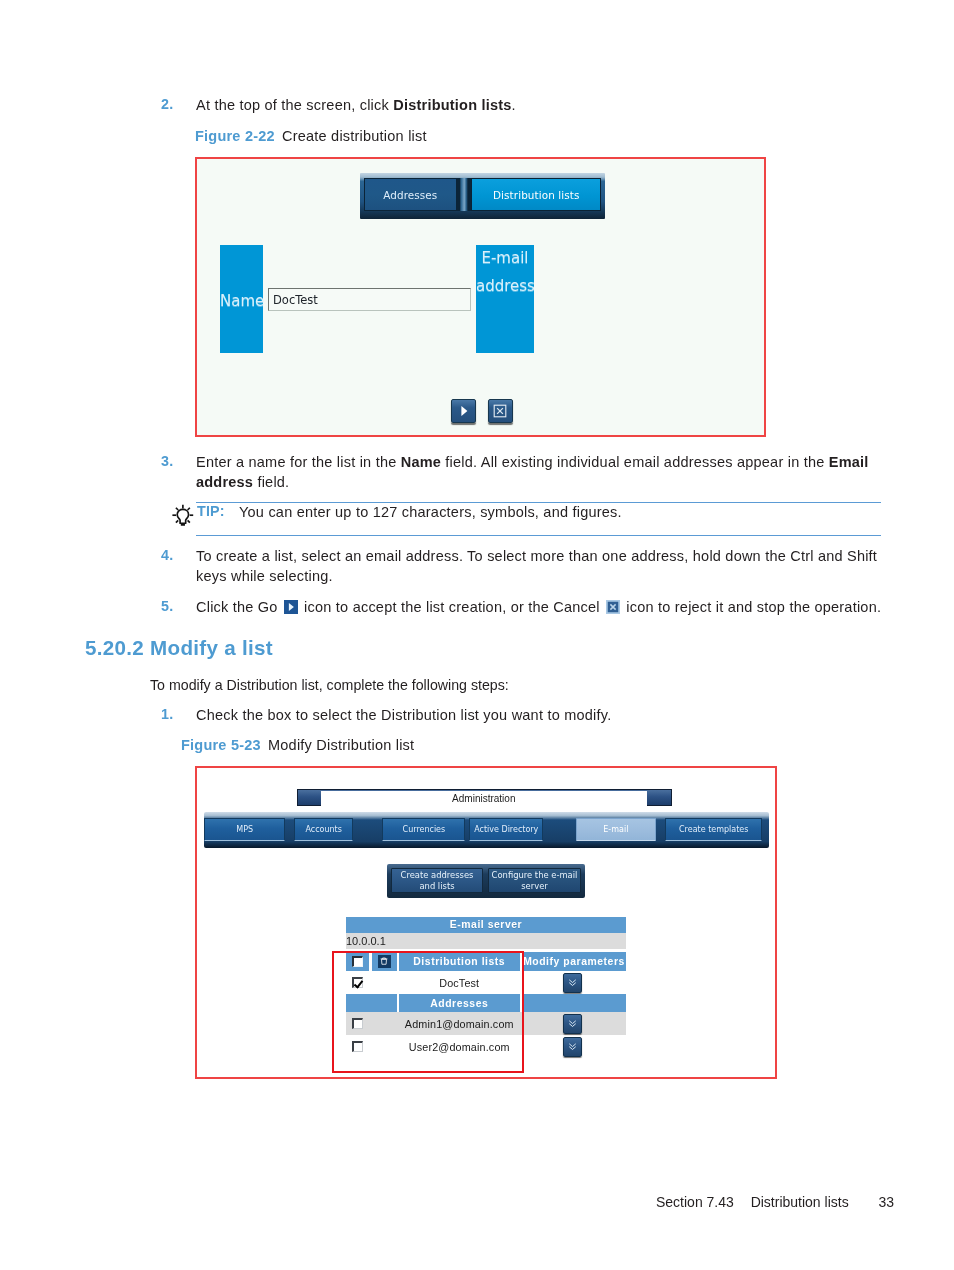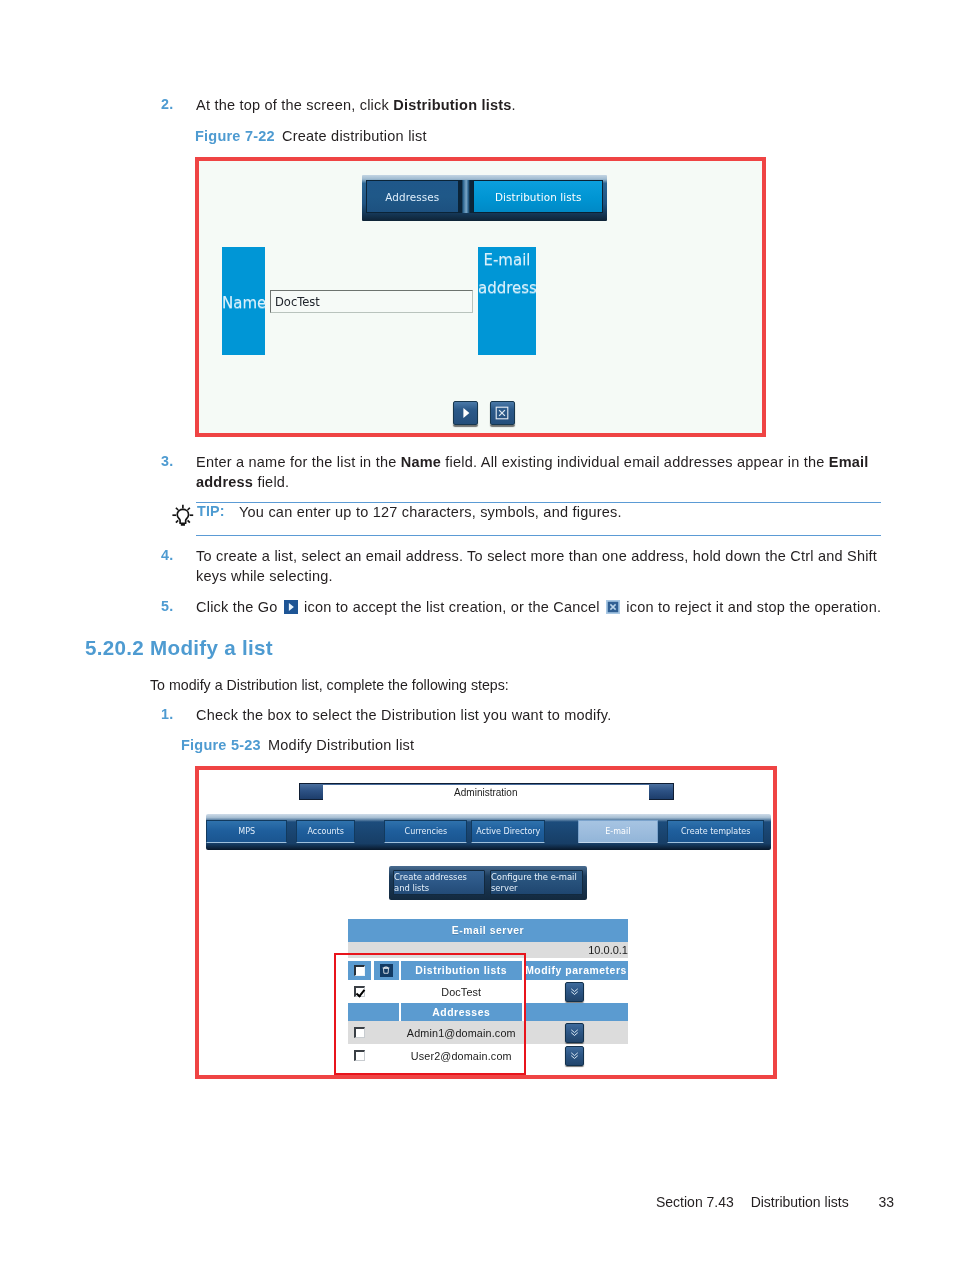--- a/index.html
+++ b/index.html
@@ -28,21 +28,21 @@
   
   .tip{position:absolute;}
   .tip .rule{position:absolute;left:0;height:1px;background:#5b9bd5;}
   .tip .word{position:absolute;color:#4e9bd1;font-weight:bold;font-size:14.3px;letter-spacing:0.2px;}
   .tip .txt{position:absolute;color:#231f20;font-size:14.5px;letter-spacing:0.22px;}
   .tip .tipicon{position:absolute;left:-26px;top:0.5px;width:24px;height:24px;display:block;}
 
   .inlinego,.inlinecancel{display:inline-block;width:14px;height:14px;vertical-align:-2px;margin:0 2px;}
 
   
-  .figbox{position:absolute;border:4px solid #ef4444;box-sizing:border-box;}
+  .figbox{position:absolute;border:2px solid #ef4444;box-sizing:border-box;}
 
   
   .footer{position:absolute;font-size:14px;color:#231f20;}
 
   
   #fig1{font-family:"DejaVu Sans",sans-serif;}
   .f1-tabbar{position:absolute;left:162.7px;top:13.8px;width:245.1px;height:46.4px;
      background:linear-gradient(#c3d5e3 0%,#9fbbd0 9%,#2b6593 18%,#1f5382 62%,#0e2336 100%);
      border-radius:1px;}
   .f1-tab{position:absolute;top:5.1px;height:33.5px;display:flex;align-items:center;
@@ -62,45 +62,45 @@
   .f1-listbox{position:absolute;left:341px;top:89.7px;width:205px;height:102px;background:#f6faf7;
      border:1px solid #9aa39d;box-sizing:border-box;padding:2px;}
   .f1-listitem-sel{height:18px;background:#132e6e;color:#dce9f7;font-size:12px;
      display:flex;align-items:center;padding-left:3px;}
   .f1-btn{position:absolute;top:240px;width:22.7px;height:21.5px;border-radius:2px;
      background:linear-gradient(#4a79a8,#2b5989 35%,#254f7c);border:1px solid #17374f;
      box-shadow:0 2px 1px rgba(0,0,0,.55);display:flex;align-items:center;justify-content:center;}
 
   
   #fig2{font-family:"DejaVu Sans",sans-serif;}
-  .f2-titlebar{position:absolute;left:99.6px;top:13px;width:375.3px;height:17px;
+  .f2-titlebar{position:absolute;left:99.6px;top:21px;width:375.3px;height:17px;
      background:linear-gradient(#4a6f9e,#2d5285 45%,#1d3d6b);border:1px solid #101e33;
      box-sizing:border-box;}
   .f2-titleinner{position:absolute;left:23.3px;top:0.8px;width:325.8px;height:15.7px;background:#ffffff;
      color:#1c1c1c;font-size:10px;font-family:"Liberation Sans",sans-serif;display:flex;align-items:center;justify-content:center;}
   .f2-tabstrip{position:absolute;left:6.6px;top:44.2px;width:565px;height:36px;
      background:linear-gradient(#cfdce9 0%,#a7bed2 10%,#1c4c7c 22%,#173e66 82%,#08182a 100%);
      border-radius:2px;}
   .f2-tab{position:absolute;top:5.4px;height:23.5px;display:flex;align-items:center;justify-content:center;
      background:linear-gradient(#2f72ad,#1f5f9d 45%,#1a5590);border:1px solid #123a5e;
      border-bottom:1px solid #9fc0dc;color:#e2eefa;font-size:8px;box-sizing:border-box;border-radius:1px;}
   .f2-tab-on{background:linear-gradient(#a6c4e2,#9cbcdd 55%,#92b5d8);color:#ffffff;
      border:1px solid #7ba3cc;border-bottom:1px solid #c5d9ec;text-shadow:none;}
   .f2-btnbar{position:absolute;left:190px;top:96.2px;width:198px;height:33.5px;
      background:linear-gradient(#4a6c90,#1c3c5c 30%,#13293e);border-radius:2px;}
   .f2-btn{position:absolute;top:4px;height:25px;display:flex;align-items:center;justify-content:center;
-     text-align:left;line-height:10.5px;color:#e7f2fb;font-size:8.4px;box-sizing:border-box;
+     text-align:center;line-height:10.5px;color:#e7f2fb;font-size:8.4px;box-sizing:border-box;
      background:linear-gradient(#2e5a84,#26507a 55%,#1f4straight);
      background:linear-gradient(#2e5a84,#26507a 55%,#1f4670);border:1px solid #12293e;border-radius:1px;}
   .f2-btn-on{background:linear-gradient(#356293,#2b5685 55%,#234b77);}
   .f2-table{position:absolute;left:149px;top:148.6px;width:280px;}
-  .f2-srv-hdr{height:23px;background:#5b9bd0;color:#fff;font-size:10.4px;font-weight:bold;letter-spacing:0.55px;font-family:"Liberation Sans",sans-serif;
+  .f2-srv-hdr{height:16px;background:#5b9bd0;color:#fff;font-size:10.4px;font-weight:bold;letter-spacing:0.55px;font-family:"Liberation Sans",sans-serif;
      display:flex;align-items:center;justify-content:center;text-shadow:0 1px 0 rgba(0,0,0,.15);}
   .f2-srv-val{height:16px;background:#dcdcdc;color:#1b1b1b;font-size:11px;font-family:"Liberation Sans",sans-serif;
-     display:flex;align-items:center;justify-content:flex-end;}
+     display:flex;align-items:center;justify-content:flex-start;}
   .f2-gap{height:3px;background:#ffffff;}
   .f2-row{display:flex;align-items:stretch;}
   .f2-c1{width:23px;display:flex;align-items:center;justify-content:center;box-sizing:border-box;}
   .f2-c2{width:25px;margin-left:2.5px;display:flex;align-items:center;justify-content:center;box-sizing:border-box;}
   .f2-c3{flex:1;margin-left:2.5px;display:flex;align-items:center;justify-content:center;box-sizing:border-box;}
   .f2-c4{width:104px;margin-left:2.5px;display:flex;align-items:center;justify-content:center;box-sizing:border-box;}
   .f2-row .f2-c4 .f2-modbtn{margin-right:4px;}
   .f2-row-hdr{height:19.5px;color:#ffffff;font-size:10.4px;font-weight:bold;font-family:"Liberation Sans",sans-serif;letter-spacing:0.55px;}
   .f2-row-hdr .f2-c1,.f2-row-hdr .f2-c2,.f2-row-hdr .f2-c3,.f2-row-hdr .f2-c4{
      background:#5b9bd0;}
@@ -130,21 +130,21 @@
 <body>
 
 <div class="page">
 
   <div class="step" style="left:159px;top:96px;width:720px;">
     <span class="n">2.</span>
     <span class="t">At the top of the screen, click <b>Distribution lists</b>.</span>
   </div>
 
   <div class="figcap" style="left:195px;top:128px;">
-    <span class="lab">Figure 7-22</span>
+    <span class="lab">Figure 2-22</span>
     <span>Create distribution list</span>
   </div>
 
   <div class="figbox" id="fig1" style="left:195px;top:157px;width:571px;height:280px;background:#f5faf6;">
 
     <div class="f1-tabbar">
       <div class="f1-tab f1-tab-inactive">
         <span>Addresses</span>
       </div>
       <div class="f1-tabsep"></div>

